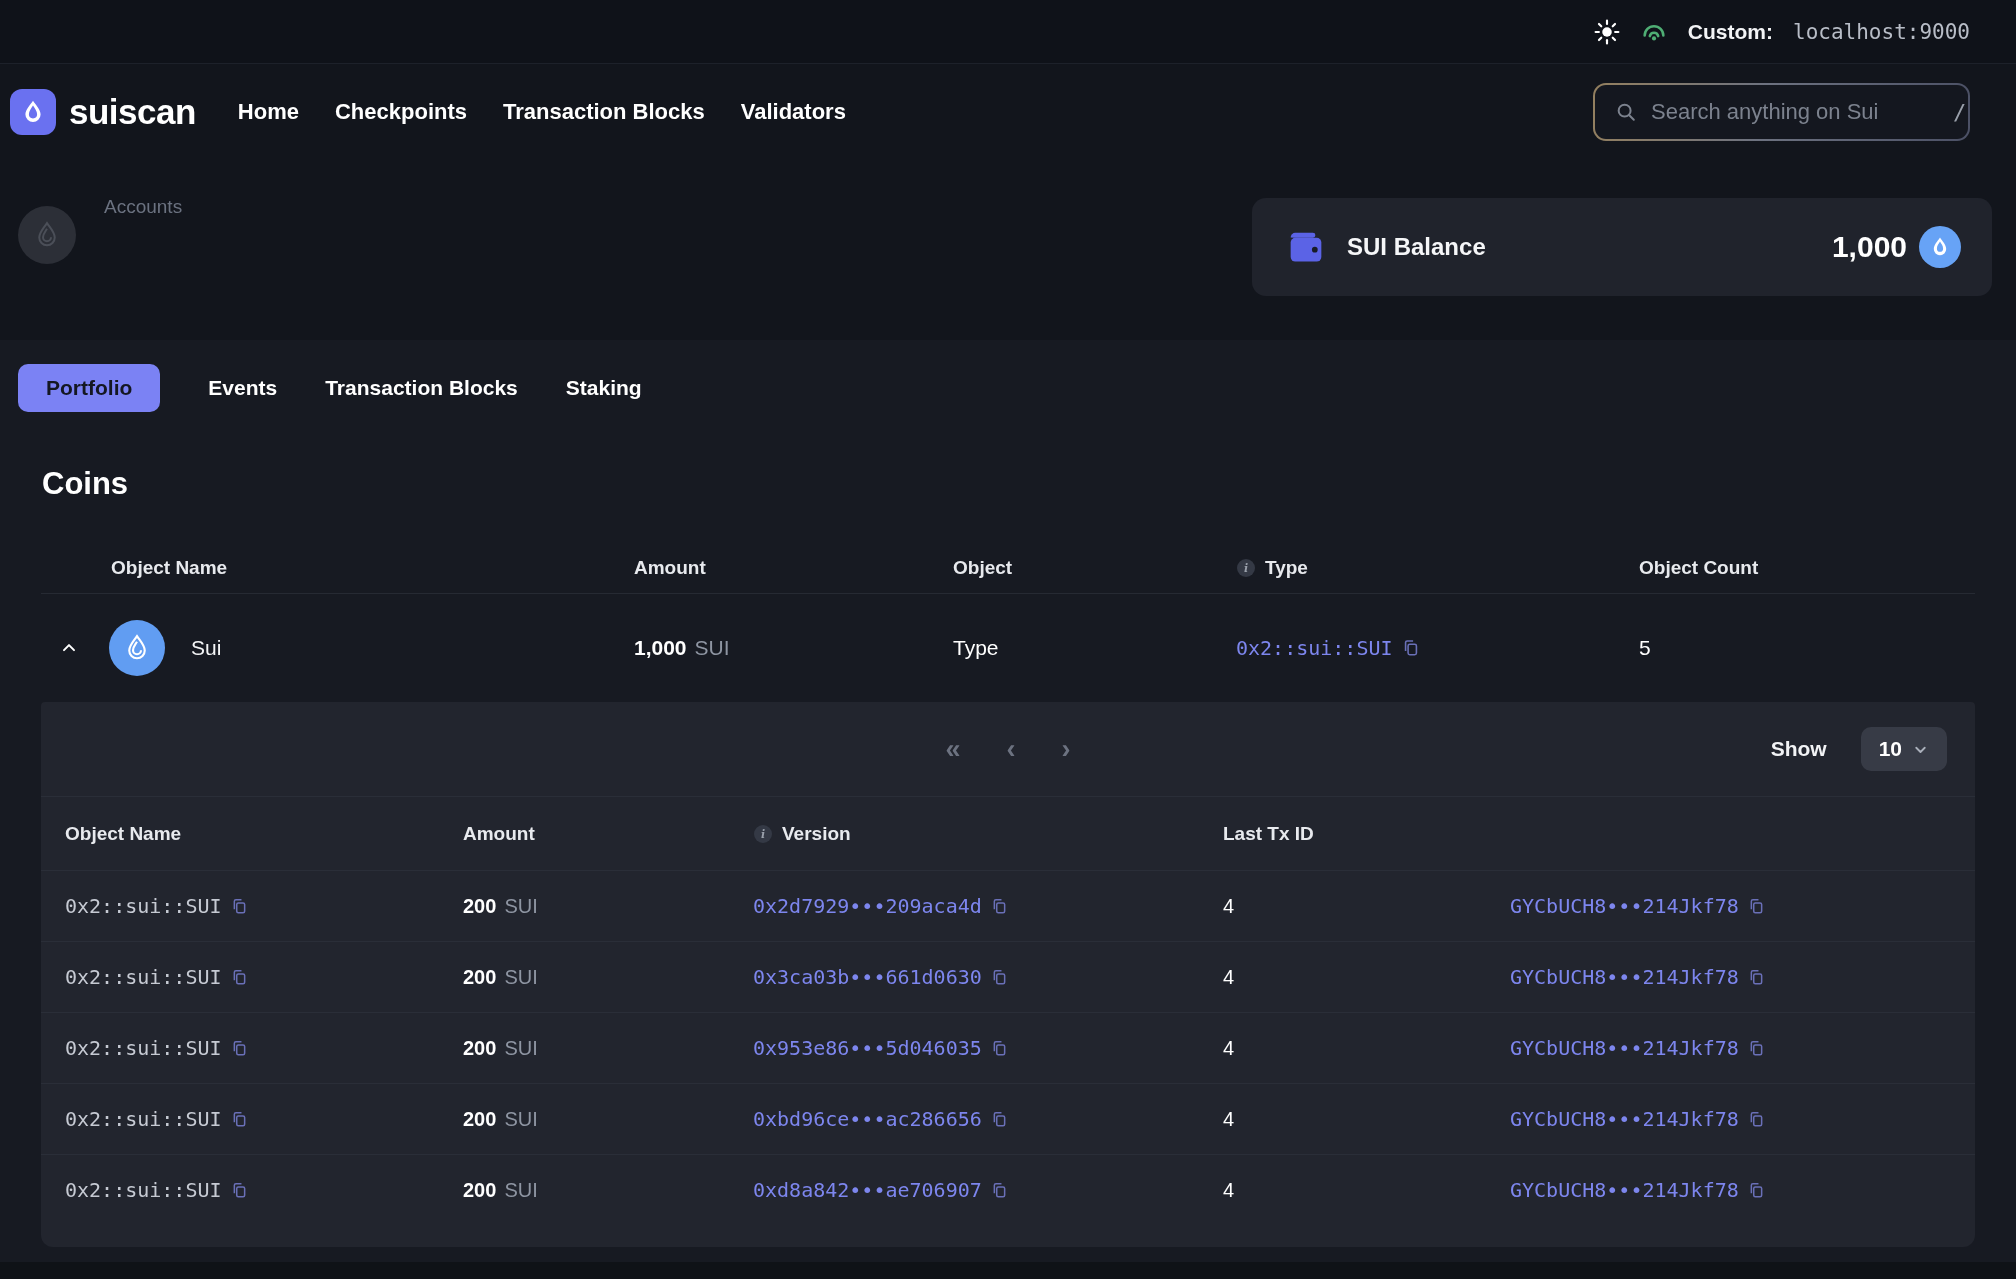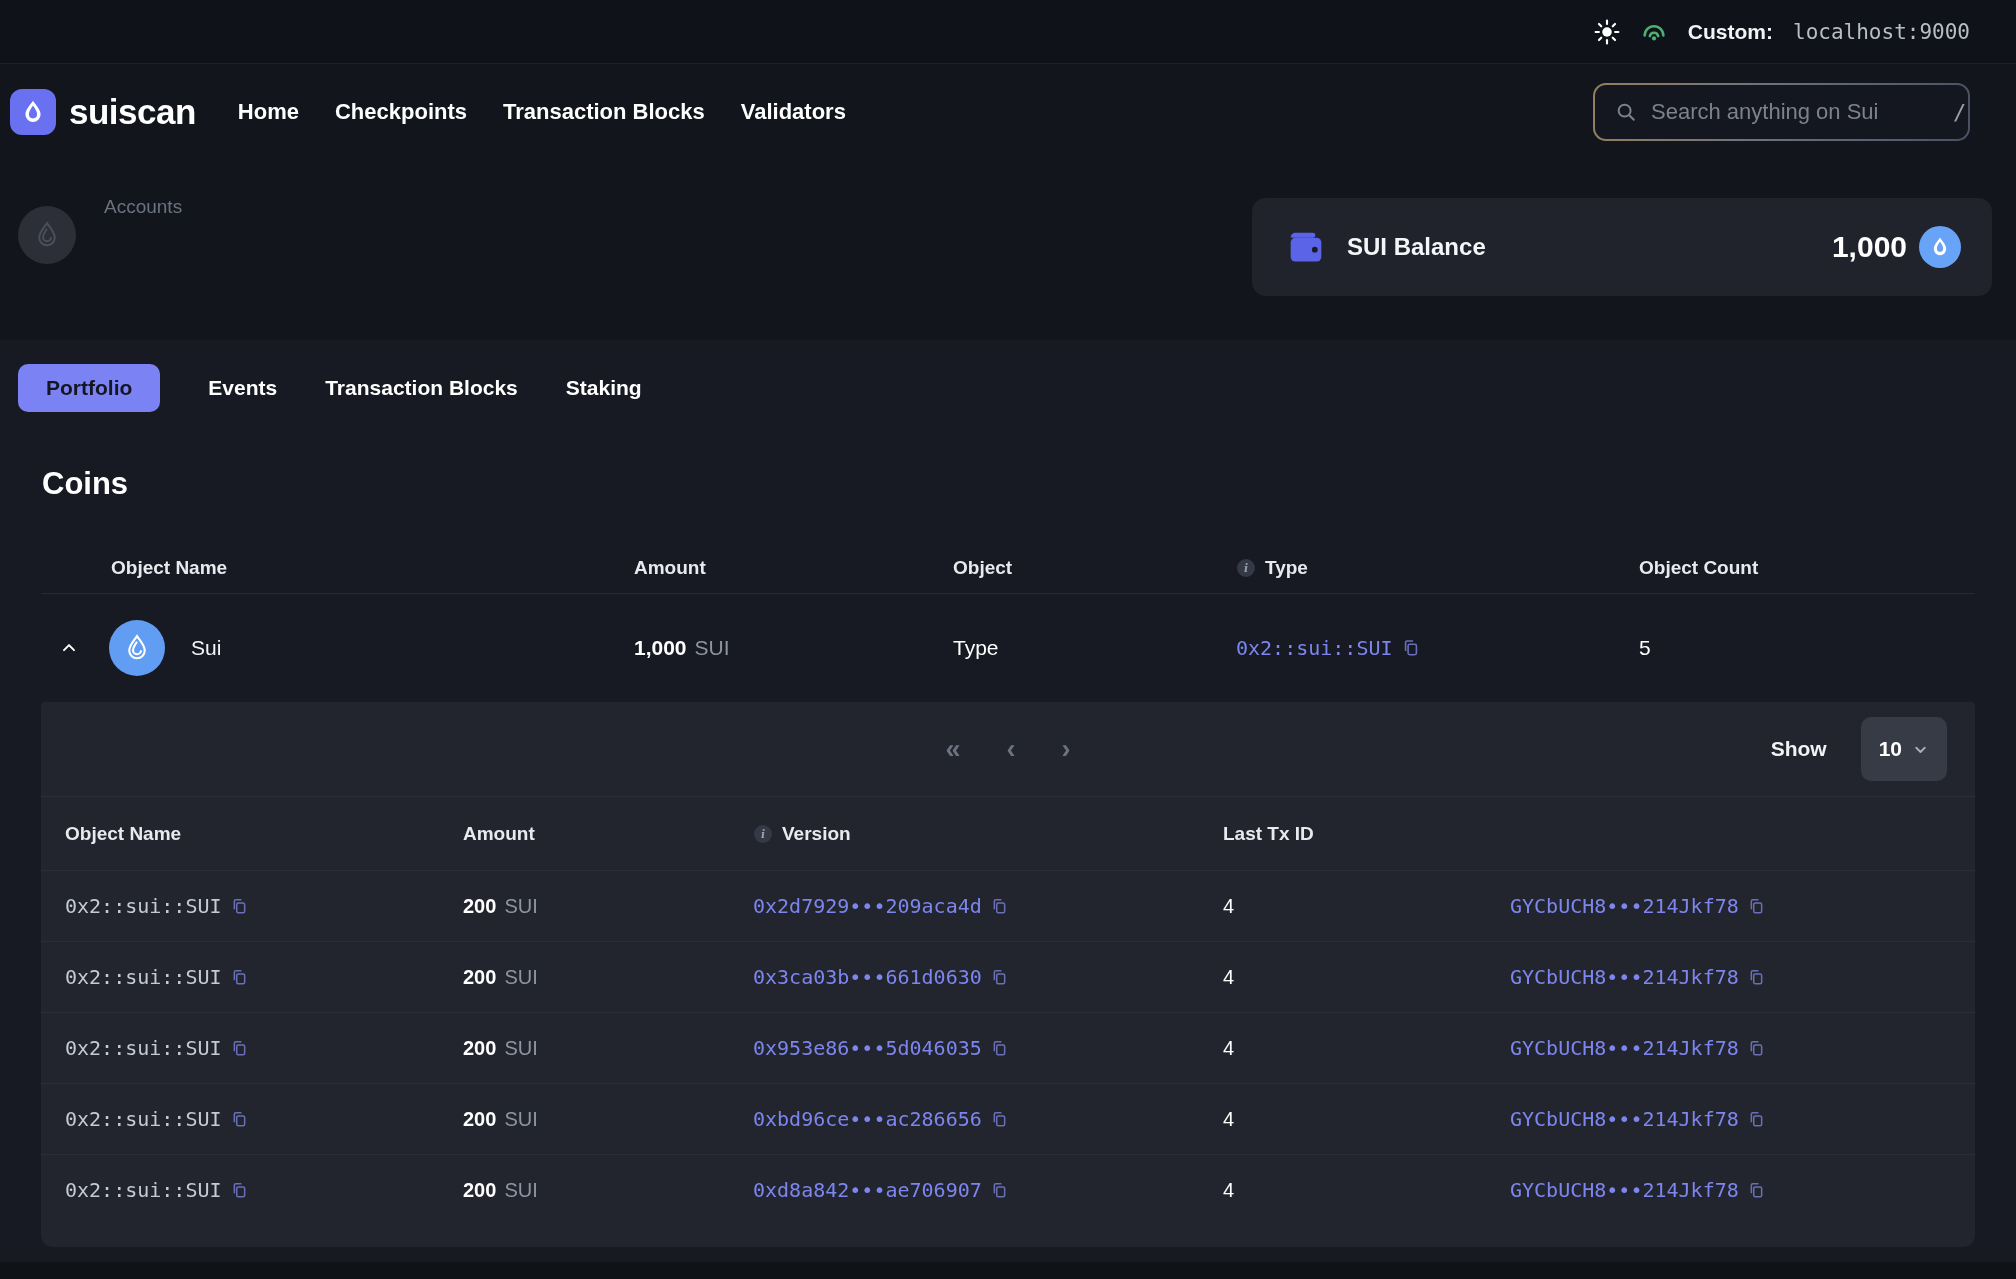--- a/index.html
+++ b/index.html
@@ -101,21 +101,21 @@
   .cell-link { display:flex; align-items:center; gap:8px; font-size:20px; }
 
   
   .expanded-card { background:#22252e; border-radius:12px; border-top-left-radius:4px; border-top-right-radius:4px; }
   .pagebar { height:94px; position:relative; display:flex; align-items:center; padding:0 28px; }
   .pager { position:absolute; left:50%; transform:translateX(-50%); display:flex; gap:46px; align-items:center; }
   .pager-btn { font-size:27px; font-weight:bold; color:#6c7280; cursor:pointer; line-height:1; }
   .show-group { margin-left:auto; display:flex; align-items:center; gap:34px;text-align:right; }
   .show-label { font-size:21px; font-weight:bold; color:#f2f3f5; }
   .show-pill {
-    height:64px; background:#373b46; border-radius:10px; display:flex; align-items:center;
+    height:44px; background:#373b46; border-radius:10px; display:flex; align-items:center;
     padding:0 18px; gap:10px; cursor:pointer;
   }
   .show-pill .val { font-size:21px; font-weight:bold; color:#fff; }
 
   .obj-grid { display:grid; grid-template-columns:398px 290px 470px 287px 1fr; align-items:center; padding-left:24px; }
   .obj-header { height:74px; font-size:19px; font-weight:bold; color:#e8eaee; border-top:1px solid #2a2e38; }
   .obj-row { height:71px; border-top:1px solid #2a2e38; font-size:20px; }
   .obj-row:last-of-type { border-bottom:1px solid #343945; }
   .obj-name { display:flex; align-items:center; gap:8px; color:#c6cad3; font-size:20px; }
   .card-footpad { height:22px; }

